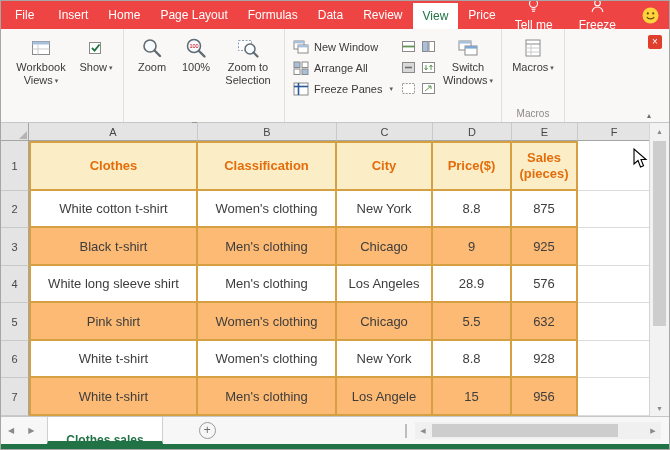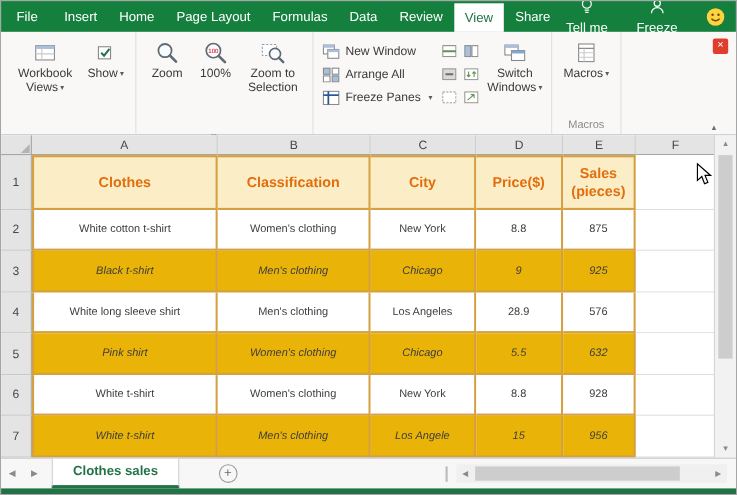--- a/index.html
+++ b/index.html
@@ -1,20 +1,20 @@
 <!DOCTYPE html>
 <html><head>
 <meta charset="utf-8">
 <style>
   * { margin:0; padding:0; box-sizing:border-box; }
   body { font-family:"Liberation Sans","DejaVu Sans",sans-serif; background:#fff; }
   .app { position:relative; width:670px; height:450px; border:1px solid #a6a6a6; overflow:hidden; background:#fff; }
 
   
-  .menubar { position:absolute; top:0; left:0; width:100%; height:28px; background:#15803d; display:flex; align-items:stretch; }
+  .menubar { position:absolute; top:0; left:0; width:100%; height:28px; background:#ef4444; display:flex; align-items:stretch; }
   .mtab { padding:0 10px; line-height:28px; font-size:12px; color:#fff; white-space:nowrap; cursor:default; }
   .mtab.file { padding:0 14px; }
   .mtab.active { background:#fff; color:#217346; margin-top:2px; line-height:26px; }
   .mright { margin-left:auto; display:flex; align-items:center; gap:26px; padding-right:10px; }
   .mitem { display:flex; align-items:center; gap:5px; color:#fff; font-size:12px; white-space:nowrap;flex-direction:column; }
 
   
   .ribbon { position:absolute; top:28px; left:0; width:100%; height:94px; background:#f9f8f7; border-bottom:1px solid #c6c6c6; display:flex; align-items:stretch; padding:0 2px; }
   .rgroup { display:flex; flex-direction:column; border-right:1px solid #e2e0dd; padding:3px 5px 0;gap:33px; }
   .gbody { display:flex; align-items:flex-start; flex:1; }
@@ -30,38 +30,38 @@
 
   
   :root { --gold:#d5a041; }
   .sheet { position:absolute; top:122px; left:0; width:650px; height:293px; background:#fff; }
   .gridwrap { display:grid; grid-template-columns:28px 169px 139px 96px 79px 66px 73px; grid-template-rows:18px 50px 37px 38px 37px 38px 37px 38px; width:650px; height:293px; }
   .ch,.rh,.corner { background:#e4e4e4; color:#474747; font-size:11px; display:flex; align-items:center; justify-content:center; }
   .ch { border-right:1px solid #c9c9c9; border-bottom:1px solid #a5a5a5; }
   .rh { border-bottom:1px solid #c9c9c9; border-right:1px solid #a5a5a5; }
   .corner { border-right:1px solid #a5a5a5; border-bottom:1px solid #a5a5a5; position:relative; }
   .tri { position:absolute; right:1px; bottom:1px; width:0; height:0; border-left:8px solid transparent; border-bottom:8px solid #b4b4b4; }
-  .cell { display:flex; align-items:center; justify-content:center; border-right:2px solid var(--gold); border-bottom:2px solid var(--gold); color:#3d3d3d; font-size:10px; text-align:center; padding:1px 2px; }
+  .cell { display:flex; align-items:center; justify-content:center; border-right:2px solid var(--gold); border-bottom:2px solid var(--gold); color:#3d3d3d; font-size:13px; text-align:center; padding:1px 2px; }
   .cl { border-left:2px solid var(--gold);text-align:center; }
   .ct { border-top:2px solid var(--gold); }
   .hcell { background:#fbeec7; color:#e36d0b; font-weight:700; font-size:13px; line-height:16px; }
   .w { background:#ffffff; }
-  .y { background:#eab308;font-style:italic; }
+  .y { background:#fdba74; }
   .fcell { border-right:1px solid #dcdcdc; border-bottom:1px solid #dcdcdc; background:#fff; }
 
   
   .vscroll { position:absolute; top:122px; right:0; width:20px; height:293px; background:#f2f2f2; border-left:1px solid #d5d5d5; }
   .sbtn { height:16px; display:flex; align-items:center; justify-content:center; font-size:7px; color:#8a8a8a; }
   .vthumb { position:absolute; top:18px; left:3px; right:3px; height:185px; background:#cdcdcd; }
   .sbdown { position:absolute; bottom:0; left:0; right:0; }
 
   
   .tabbar { position:absolute; top:415px; left:0; width:670px; height:28px; background:#f7f7f7; border-top:1px solid #c6c6c6; display:flex; align-items:center; }
   .tnav { font-size:8px; color:#8a8a8a; padding:0 7px; }
-  .sheettab { height:27px; line-height:23px; background:#fff; color:#217346; font-weight:700; font-size:12px; padding:0 18px; border-left:1px solid #cfcfcf; border-right:1px solid #cfcfcf; border-bottom:3px solid #217346; margin-left:6px; white-space:nowrap; }
+  .sheettab { height:27px; line-height:23px; background:#fff; color:#217346; font-weight:700; font-size:12px; padding:12px 18px; border-left:1px solid #cfcfcf; border-right:1px solid #cfcfcf; border-bottom:3px solid #217346; margin-left:6px; white-space:nowrap; }
   .newsheet { width:17px; height:17px; border:1px solid #9a9a9a; border-radius:50%; color:#6a6a6a; font-size:12px; line-height:14px; text-align:center; margin-left:36px; }
   .hsplit { position:absolute; right:262px; top:7px; height:14px; width:4px; border-left:2px solid #bdbdbd; }
   .hscroll { position:absolute; right:10px; top:5px; width:246px; height:17px; background:#f0f0f0; display:flex; align-items:center; }
   .harrow { width:16px; text-align:center; font-size:7px; color:#8a8a8a; }
   .htrack { position:relative; flex:1; height:100%; }
   .hthumb { position:absolute; left:1px; top:2px; height:13px; width:186px; background:#cdcdcd; }
 
   .statusbar { position:absolute; top:443px; left:0; width:670px; height:7px; background:#217346; }
   .cursor { position:absolute; left:632px; top:147px; z-index:50; pointer-events:none; }
 </style>
@@ -72,21 +72,21 @@
 
   <div class="menubar">
     <div class="mtab file">File</div>
     <div class="mtab">Insert</div>
     <div class="mtab">Home</div>
     <div class="mtab">Page Layout</div>
     <div class="mtab">Formulas</div>
     <div class="mtab">Data</div>
     <div class="mtab">Review</div>
     <div class="mtab active">View</div>
-    <div class="mtab">Share</div>
+    <div class="mtab">Price</div>
     <div class="mright">
       <div class="mitem">
         <svg width="13" height="15" viewBox="0 0 13 15">
             <circle cx="6.5" cy="5.5" r="4" fill="none" stroke="#fff" stroke-width="1.1"></circle>
             <line x1="4.5" y1="11.2" x2="8.5" y2="11.2" stroke="#fff" stroke-width="1.1"></line>
             <line x1="5" y1="13.2" x2="8" y2="13.2" stroke="#fff" stroke-width="1.1"></line>
           </svg>
         <span>Tell me</span>
       </div>
       <div class="mitem">

